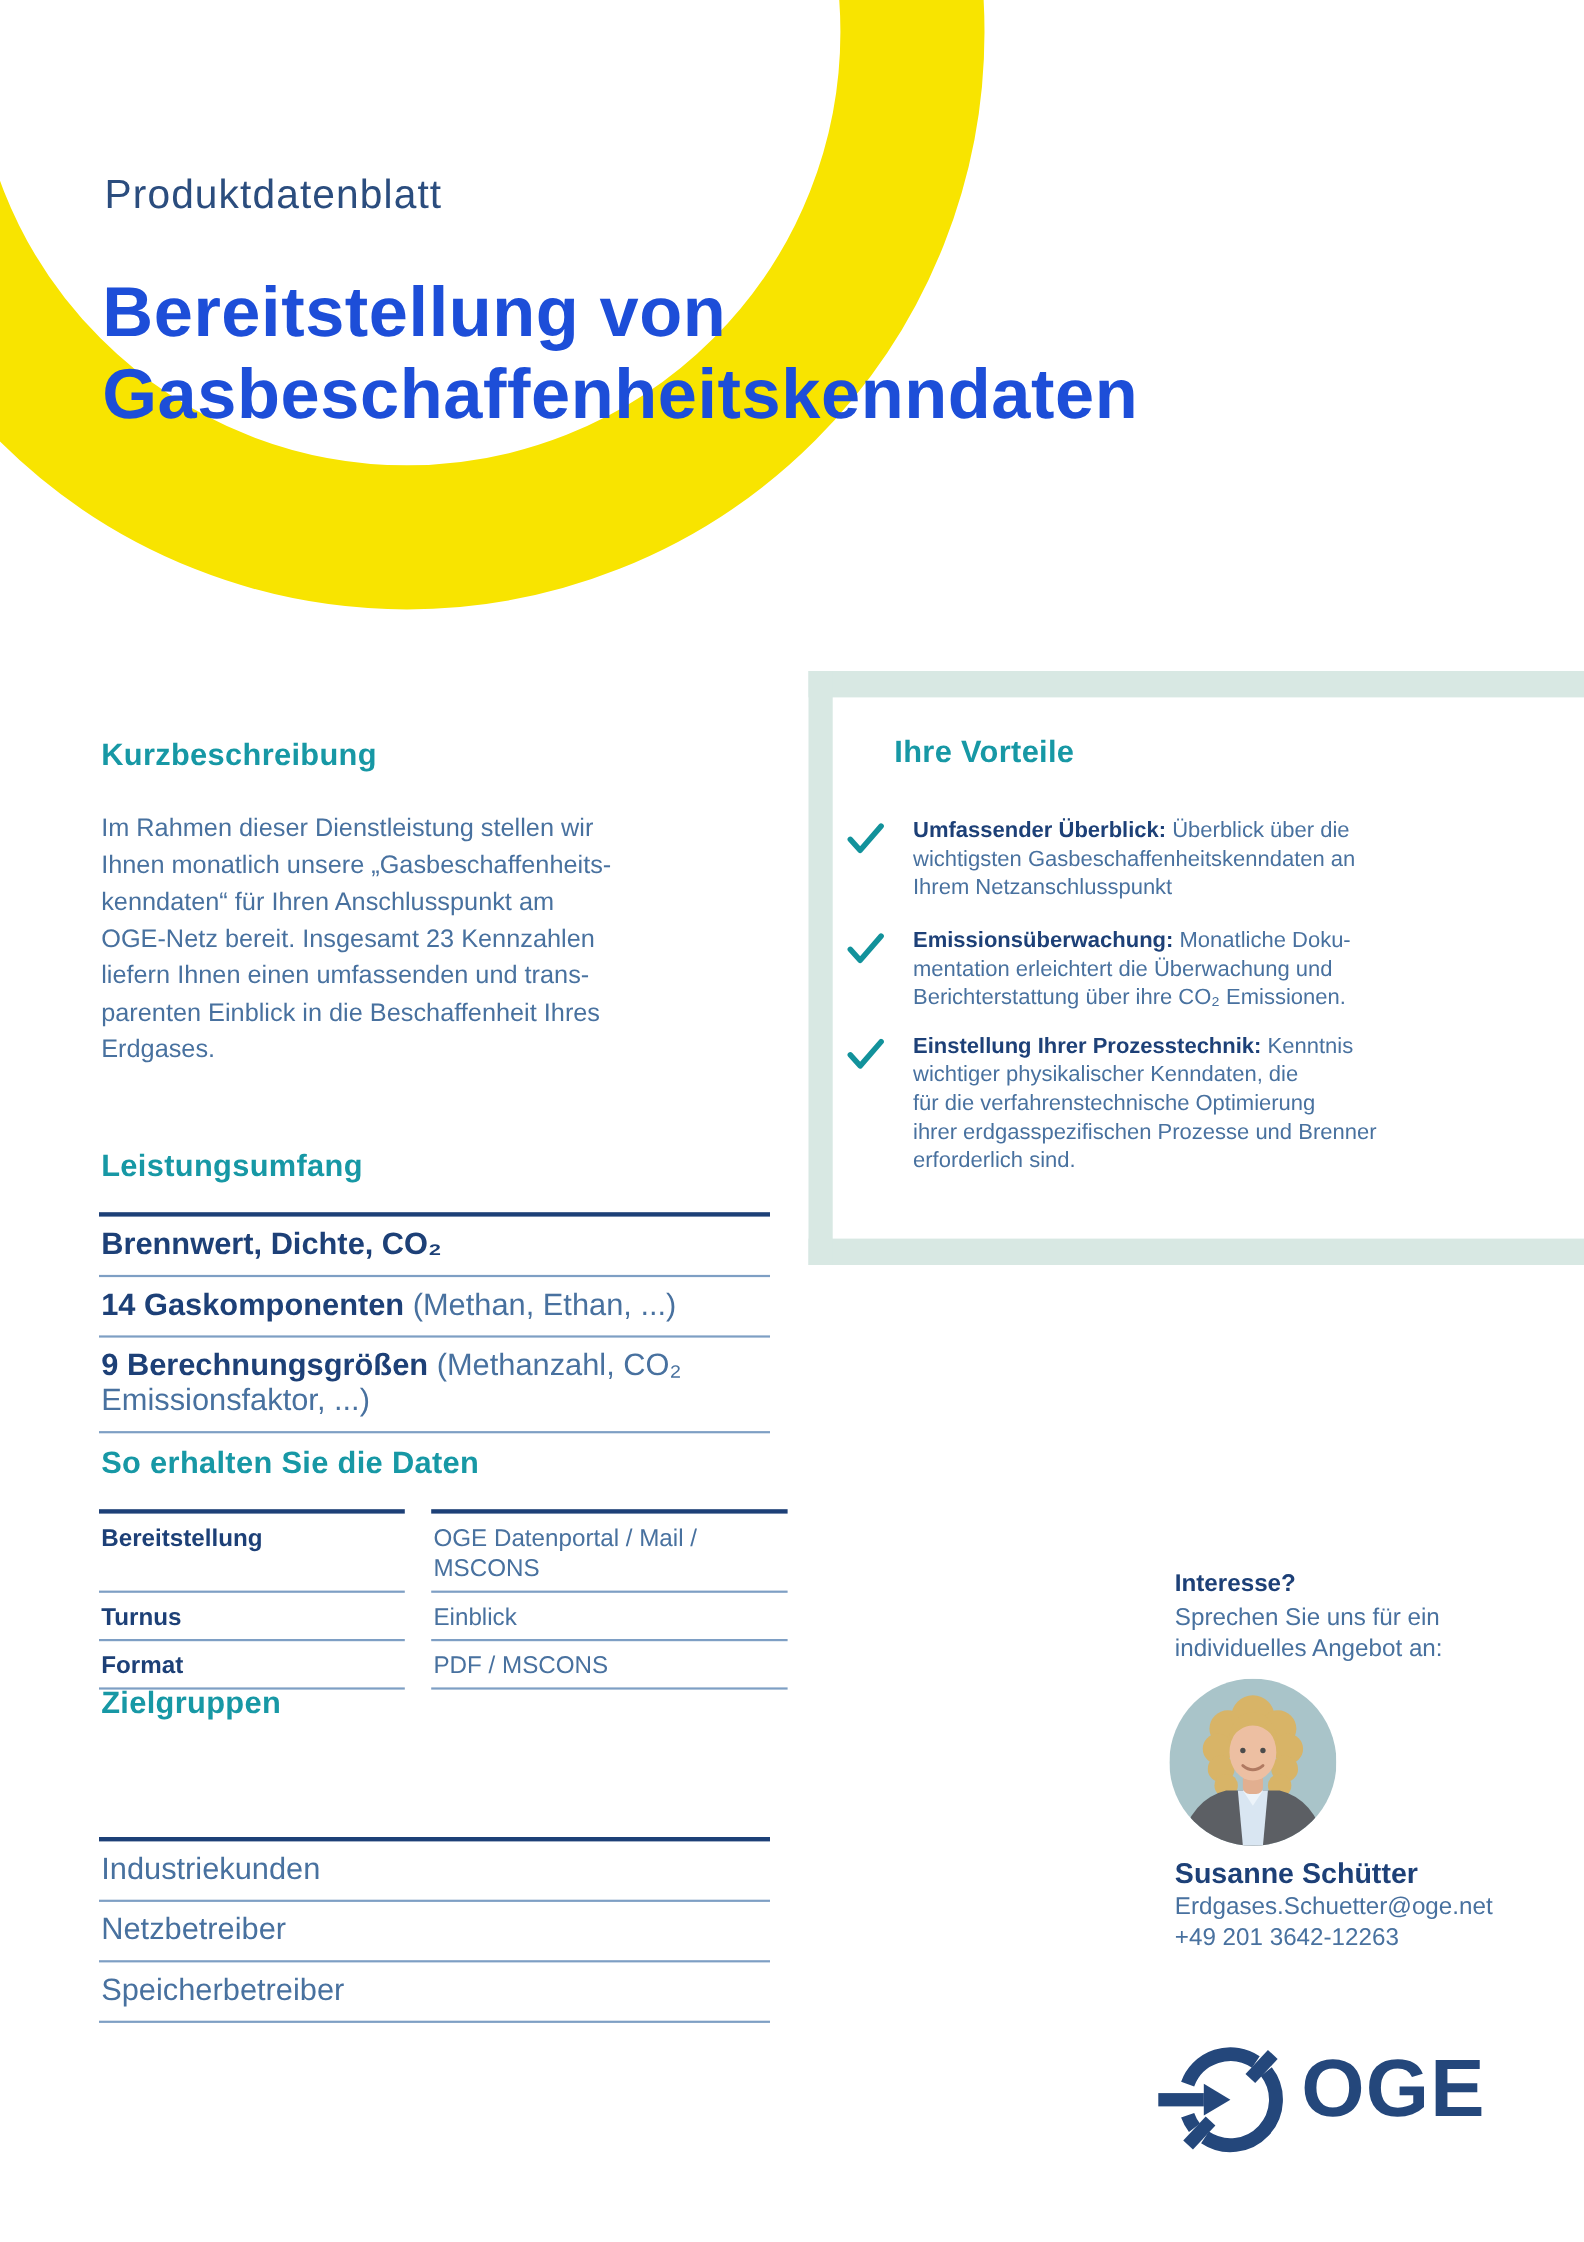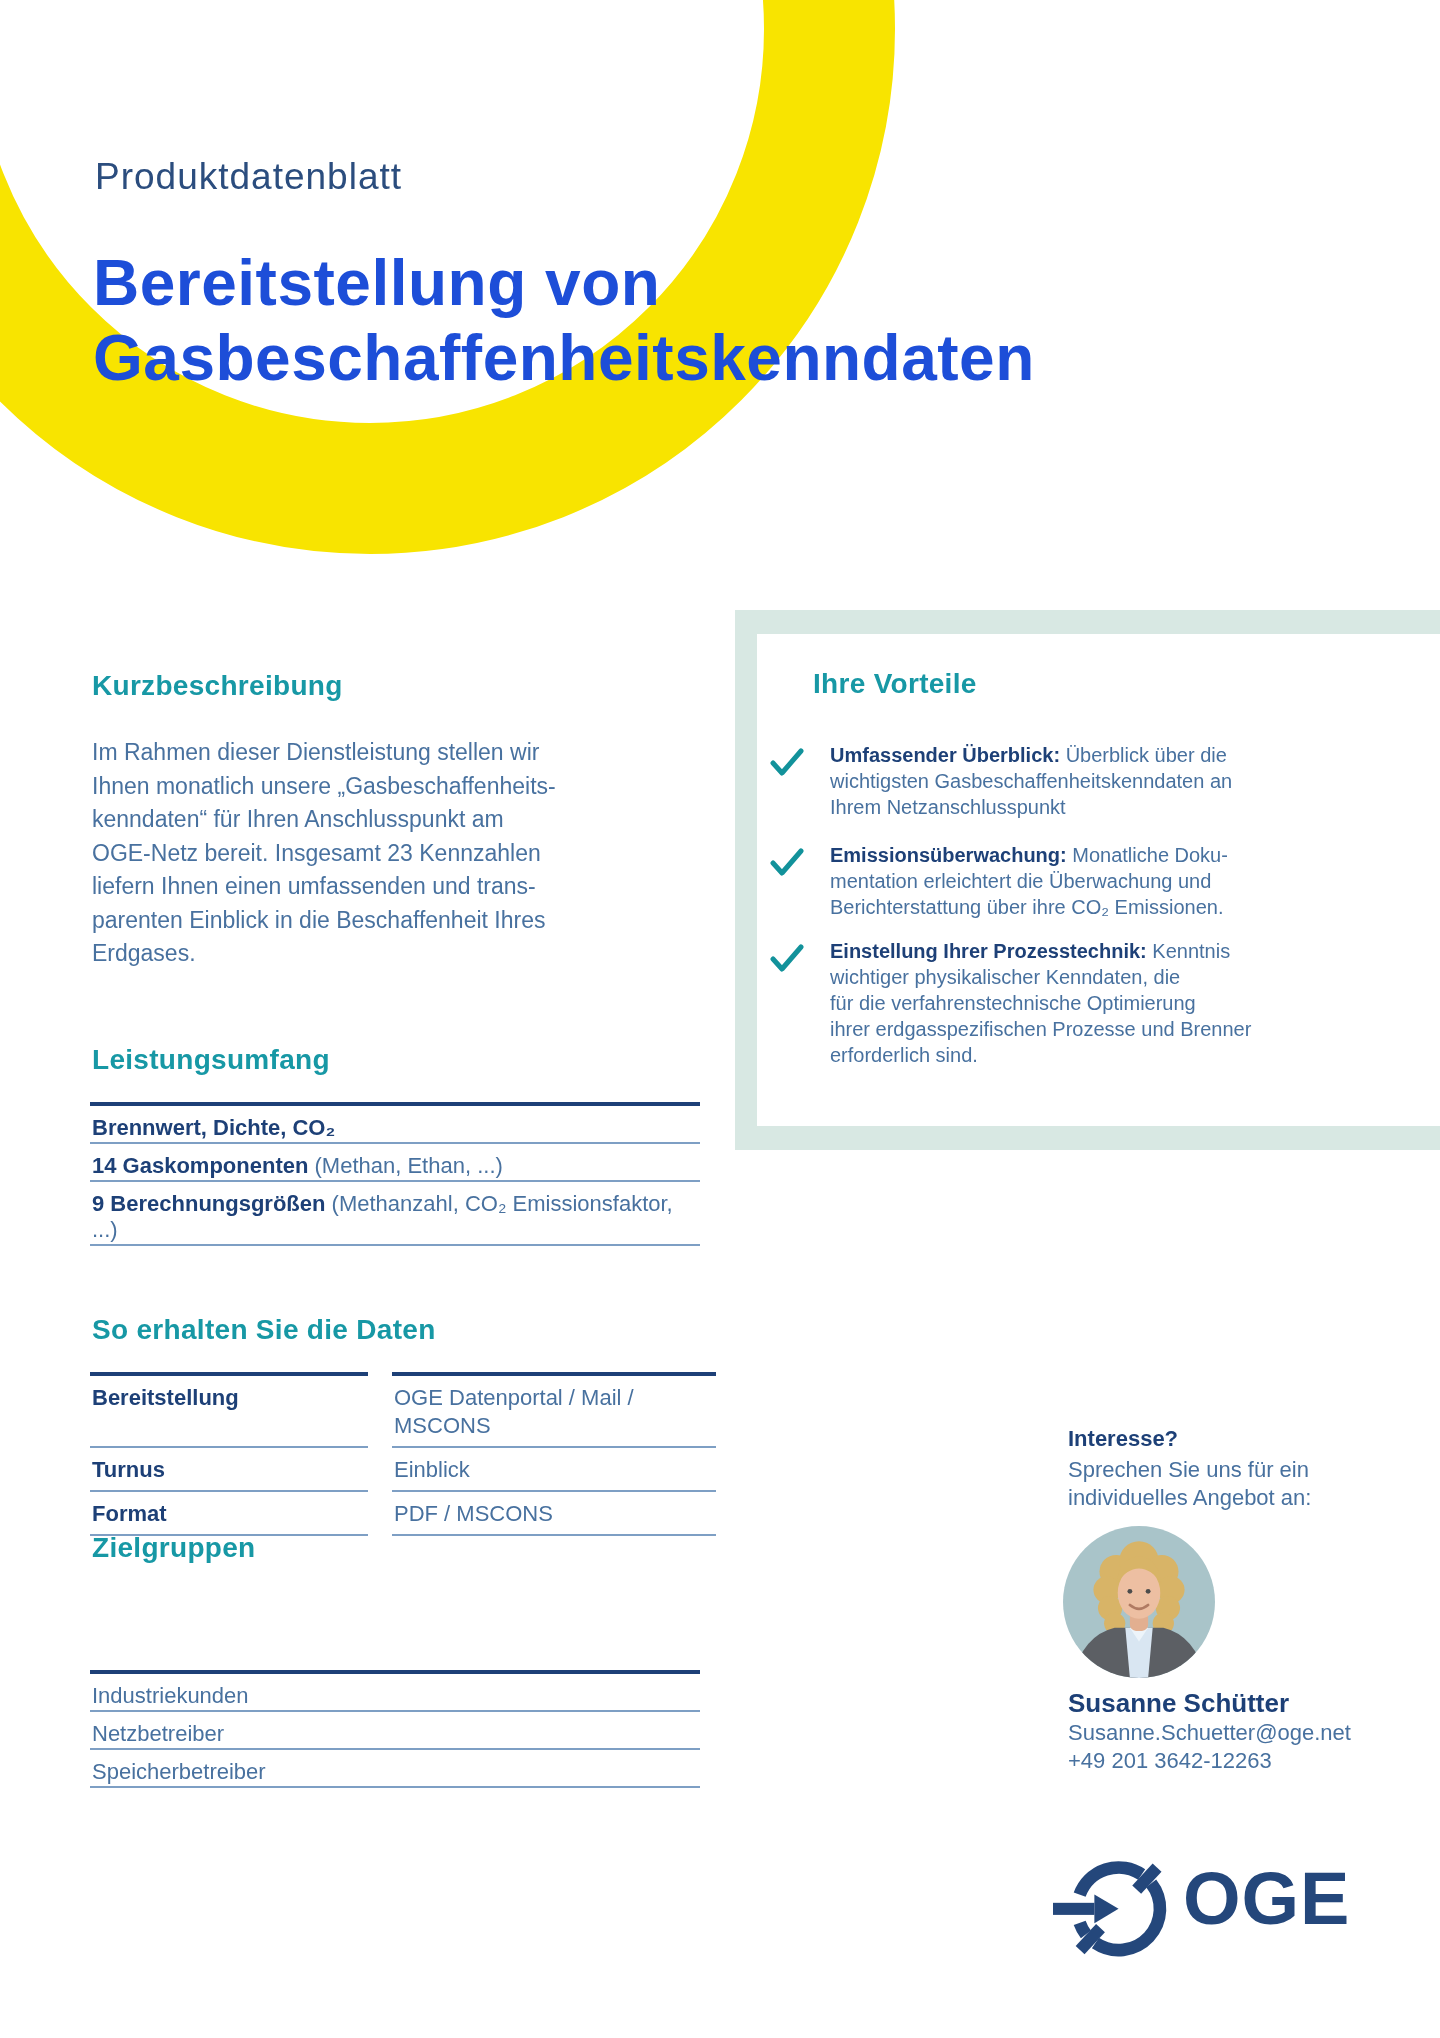--- a/index.html
+++ b/index.html
@@ -20,21 +20,21 @@
     color:#1d4ed8;z-index:2;letter-spacing:.5px;}
 
   
   .sec-h{font-size:28px;font-weight:bold;color:#1798A5;z-index:2;letter-spacing:.3px;}
 
   
   .body-txt{font-size:23px;line-height:33.5px;color:#48719F;z-index:2;}
 
   
   .rule-table{width:610px;border-top:4px solid #1D4077;z-index:2;}
-  .rule-row{border-bottom:2px solid #7E9FC4;padding:9px 2px 1px 2px;font-size:22px;color:#48719F;}
+  .rule-row{border-bottom:2px solid #7E9FC4;padding:9px 2px 12px 2px;font-size:28px;color:#48719F;}
   .rule-row b{color:#1D4077;}
 
   
   .data-table{display:grid;grid-template-columns:278px 324px;column-gap:24px;z-index:2;}
   .data-cell{border-bottom:2px solid #7E9FC4;padding:8px 2px 6px 2px;font-size:22px;line-height:28px;color:#48719F;}
   .data-cell.first{border-top:4px solid #1D4077;}
   .data-cell.lbl{font-weight:bold;color:#1D4077;}
 
   
   .mint-box{left:735px;top:610px;width:705px;height:540px;box-sizing:border-box;
@@ -158,21 +158,21 @@
     <ellipse cx="50" cy="44" rx="14" ry="17" fill="#EDBFA2"></ellipse>
 
     <path d="M35 38 Q 38 20 50 20 Q 62 20 65 38 Q 58 28 50 28 Q 42 28 35 38 Z" fill="#D8B467"></path>
 
     <circle cx="44" cy="43" r="1.6" fill="#4c4c4c"></circle>
     <circle cx="56" cy="43" r="1.6" fill="#4c4c4c"></circle>
     <path d="M44 52 Q 50 57 56 52" fill="none" stroke="#b07a62" stroke-width="1.8" stroke-linecap="round"></path>
   </svg>
 </div>
 <div class="abs c-name">Susanne Schütter</div>
-<div class="abs c-email">Susanne.Schuetter@oge.net</div>
+<div class="abs c-email">Erdgases.Schuetter@oge.net</div>
 <div class="abs c-phone">+49 201 3642-12263</div>
 
 <svg class="abs logo-icon" width="115" height="115" viewBox="0 0 100 100">
   <g stroke="#24477B" stroke-width="11" fill="none">
     <path d="M 77.1 22.2 A 36 36 0 0 0 23.2 39.7"></path>
     <path d="M 85.4 29.8 A 36 36 0 0 1 36.9 81.8"></path>
     <path d="M 23.2 64.3 A 36 36 0 0 0 28.6 74.2"></path>
   </g>
   <g fill="#24477B">
     <rect x="-2" y="46.8" width="38" height="10.5"></rect>

